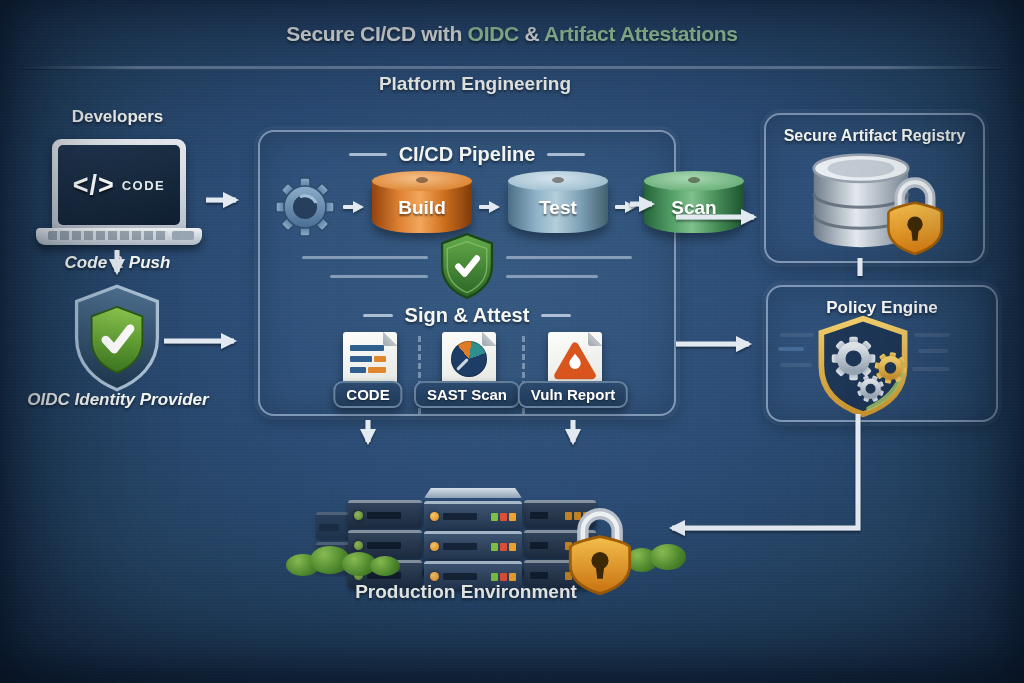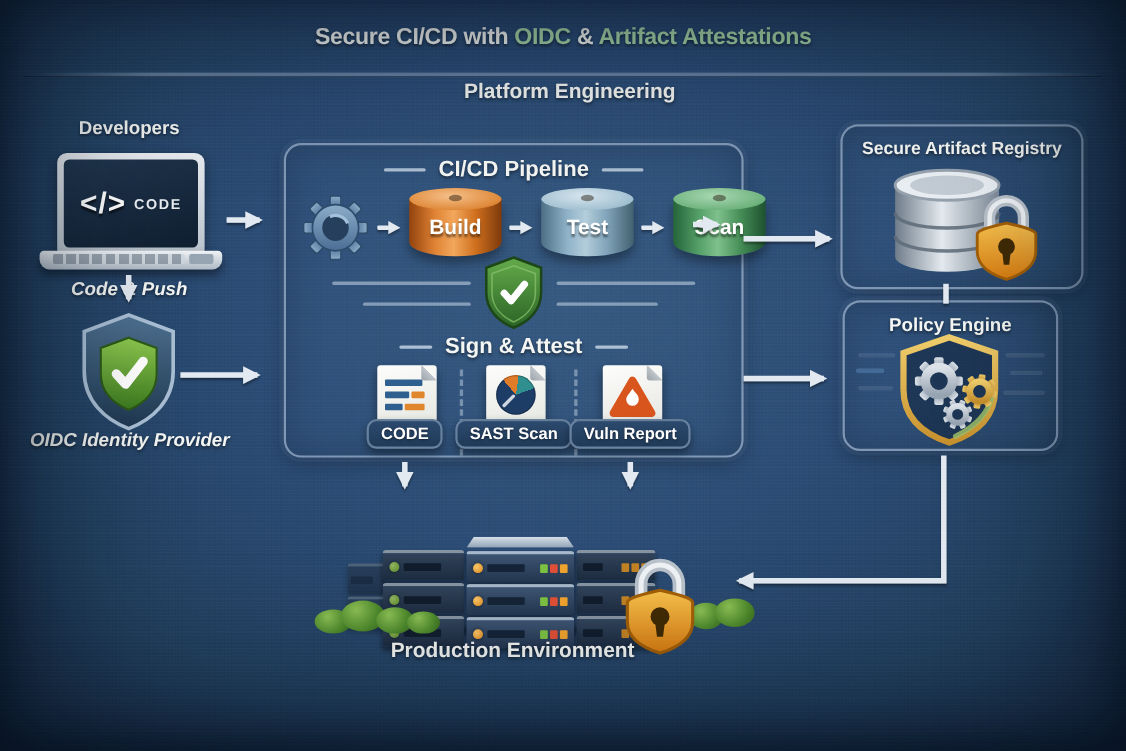--- a/index.html
+++ b/index.html
@@ -14,41 +14,41 @@
   .canvas::after{content:'';position:absolute;inset:0;z-index:30;pointer-events:none;
     box-shadow:inset 0 0 150px rgba(4,12,26,.8), inset 0 -10px 40px rgba(4,12,26,.6);}
   .abs{position:absolute;}
   .txt{color:#f4f6f3;text-shadow:0 2px 3px rgba(0,0,0,.5);}
   
   .title{top:22px;left:0;width:1024px;text-align:center;font-size:21px;font-weight:800;letter-spacing:-.3px;z-index:3;}
   .title .grn{color:#a9d8a8;}
   .hr{top:66px;left:22px;width:980px;height:3px;z-index:2;
     background:linear-gradient(90deg,rgba(170,195,220,0),rgba(170,195,220,.45) 12%,rgba(170,195,220,.45) 88%,rgba(170,195,220,0));
     border-bottom:1px solid rgba(10,20,35,.5);}
-  .subtitle{top:73px;left:0;width:950px;text-align:center;font-size:19px;font-weight:800;z-index:3;padding-left:43px;}
+  .subtitle{top:73px;left:0;width:950px;text-align:center;font-size:19px;font-weight:800;z-index:3;}
   
   .panel{border:2px solid rgba(195,212,232,.55);border-radius:16px;background:rgba(58,92,135,.26);
     box-shadow:0 0 0 4px rgba(130,160,195,.10), inset 0 0 34px rgba(0,0,0,.18), 0 6px 16px rgba(0,0,0,.25);z-index:1;}
   .panel-title{position:absolute;left:0;width:100%;text-align:center;font-weight:800;color:#f4f6f3;text-shadow:0 2px 3px rgba(0,0,0,.5);}
   .tflex{position:absolute;left:0;width:100%;display:flex;align-items:center;justify-content:center;gap:12px;}
   .tdash{height:3px;background:rgba(225,236,248,.7);border-radius:2px;}
   
   .lap-screen{left:52px;top:139px;width:134px;height:90px;background:linear-gradient(#e8ecf0,#b9c3cd);
     border-radius:9px 9px 2px 2px;box-shadow:0 4px 10px rgba(0,0,0,.4);z-index:2;}
   .lap-inner{position:absolute;left:6px;top:6px;right:6px;bottom:4px;background:linear-gradient(160deg,#21374f,#101f31);
     border-radius:5px;display:flex;align-items:center;justify-content:center;gap:7px;}
   .code-glyph{color:#fff;font-weight:800;font-size:27px;letter-spacing:1px;text-shadow:0 2px 2px rgba(0,0,0,.6);}
   .code-word{color:#e8edf2;font-weight:800;font-size:13px;letter-spacing:1.5px;}
   .lap-base{left:36px;top:228px;width:166px;height:17px;background:linear-gradient(#f0f3f6,#aeb9c4);
     border-radius:4px 4px 9px 9px;box-shadow:0 5px 9px rgba(0,0,0,.45);z-index:2;}
   .lap-keys{position:absolute;left:12px;top:3px;right:34px;height:9px;border-radius:2px;opacity:.75;
     background:repeating-linear-gradient(90deg,#7e8b98 0 9px,#cdd5dc 9px 12px);}
   .lap-pad{position:absolute;right:8px;top:3px;width:22px;height:9px;background:#97a4b1;border-radius:2px;}
   
-  .cyl{position:relative;width:84px;height:52px;border-radius:0 0 42px 42px / 0 0 13px 13px;text-align:center;
+  .cyl{position:relative;width:100px;height:52px;border-radius:0 0 42px 42px / 0 0 13px 13px;text-align:center;
     box-shadow:0 6px 10px rgba(0,0,0,.35);}
   .cyl::before{content:'';position:absolute;left:0;top:-10px;width:100%;height:20px;border-radius:50%;}
   .cyl::after{content:'';position:absolute;left:50%;top:-4px;width:12px;height:6px;margin-left:-6px;border-radius:50%;
     background:rgba(30,18,6,.45);}
   .cyl .clabel{position:relative;z-index:1;color:#fff;font-weight:800;font-size:19px;line-height:54px;text-shadow:0 2px 2px rgba(0,0,0,.5);}
   .cyl-build{background:linear-gradient(90deg,#93430e,#e08334 28%,#f2a75c 48%,#cf6f1d 72%,#7e3a0b);}
   .cyl-build::before{background:radial-gradient(ellipse at 45% 35%,#f6c08a,#df8a3a 70%,#b15f16);}
   .cyl-test{background:linear-gradient(90deg,#4d6f85,#8fb2c8 28%,#b3cddb 48%,#7fa2b8 72%,#42606f);}
   .cyl-test::before{background:radial-gradient(ellipse at 45% 35%,#d6e5ee,#a3c1d2 70%,#6c8fa4);}
   .cyl-scan{background:linear-gradient(90deg,#24643a,#55a068 28%,#7fc08d 48%,#478f58 72%,#1d522f);}
@@ -295,21 +295,21 @@
           </linearGradient>
         </defs>
       <path d="M20 40 V27 A15 15 0 0 1 50 27 V40" fill="none" stroke="#b9c2cb" stroke-width="10"></path>
       <path d="M20 40 V27 A15 15 0 0 1 50 27 V40" fill="none" stroke="#eef2f5" stroke-width="4"></path>
       <path d="M35 32 C51 35.5 61 38.5 61 42 L61 57 C61 70 49.5 77.5 35 82 C20.5 77.5 9 70 9 57 L9 42 C9 38.5 19 35.5 35 32 Z" fill="url(#lkG)" stroke="#a25f07" stroke-width="2.5"></path>
       <circle cx="35" cy="53" r="7.5" fill="#402b05"></circle>
       <path d="M31 56 L39 56 L37.4 69 L32.6 69 Z" fill="#402b05"></path>
     </svg>
   </div>
 
-  <div class="abs panel" style="left:766px;top:273px;width:192px;height:133px;">
+  <div class="abs panel" style="left:766px;top:285px;width:192px;height:133px;padding-left:36px;">
     <div class="panel-title" style="top:11px;font-size:17px;">Policy Engine</div>
     <div class="pdeco" style="left:12px;top:46px;width:34px;"></div>
     <div class="pdeco" style="left:10px;top:60px;width:26px;background:rgba(110,160,210,.35);"></div>
     <div class="pdeco" style="left:12px;top:76px;width:32px;"></div>
     <div class="pdeco" style="left:146px;top:46px;width:36px;"></div>
     <div class="pdeco" style="left:150px;top:62px;width:30px;"></div>
     <div class="pdeco" style="left:144px;top:80px;width:38px;"></div>
     <svg style="position:absolute;left:42px;top:26px;" width="106" height="106" viewBox="0 0 112 112">
       <defs>
         <linearGradient id="goldS" x1="0" y1="0" x2="0" y2="1">

